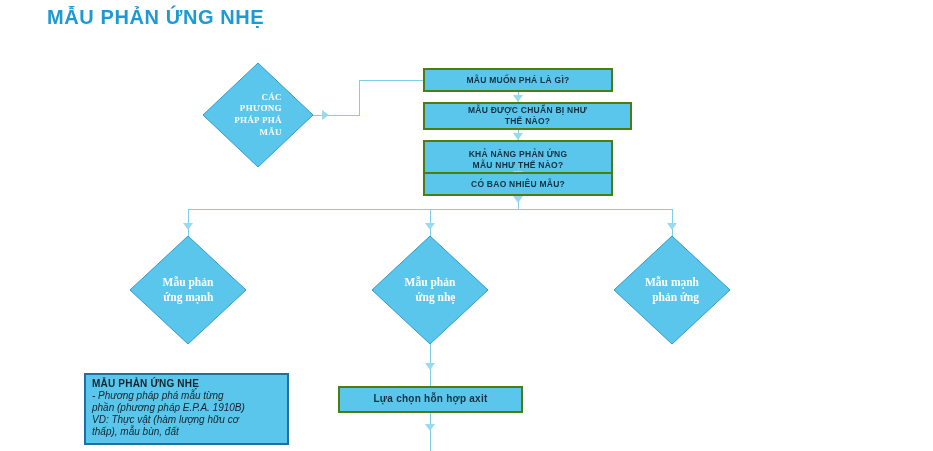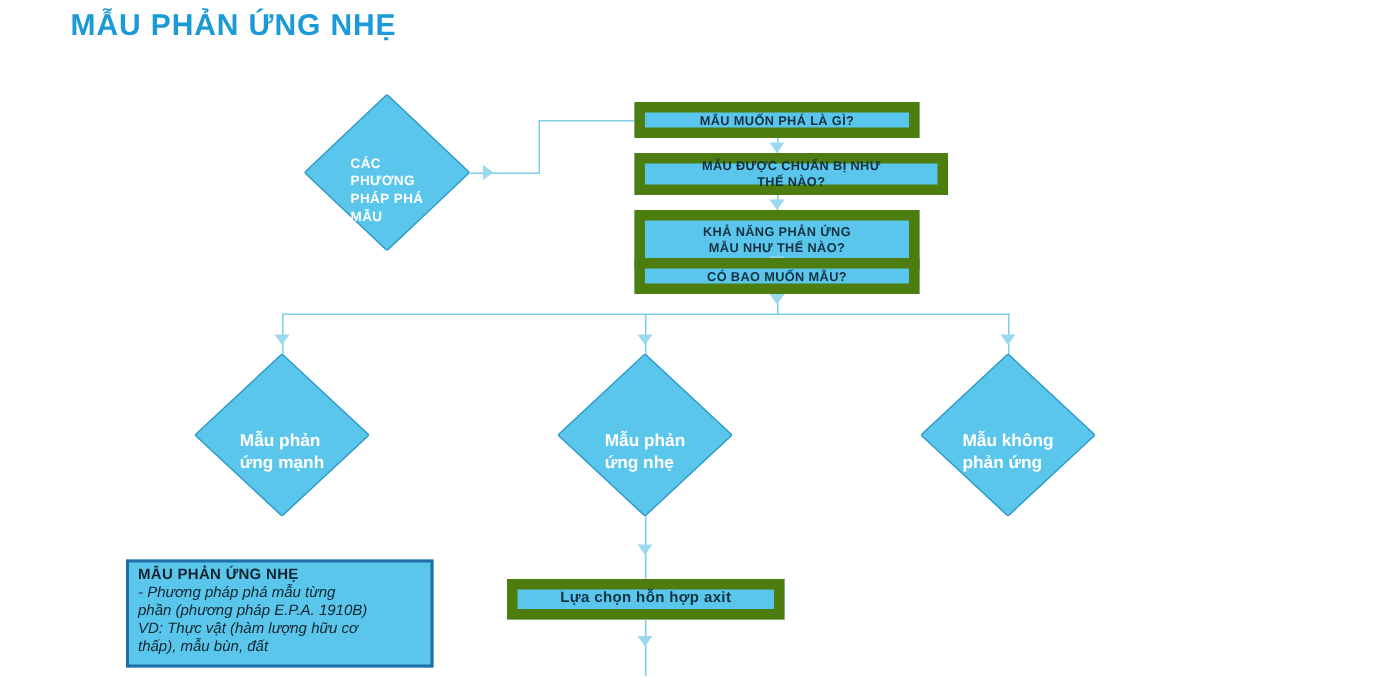--- a/index.html
+++ b/index.html
@@ -29,21 +29,21 @@
     letter-spacing: 0.6px;
     color: #1C9AD6;
     white-space: nowrap;
   }
 
   
   .proc-box {
     position: absolute;
     box-sizing: border-box;
     background: #5BC6EC;
-    border: 7px solid #4d7c0f;
+    border: 2px solid #4d7c0f;
     color: #12303f;
     font-size: 8.5px;
     font-weight: bold;
     letter-spacing: 0.25px;
     display: flex;
     align-items: center;
     justify-content: center;
     text-align: center;
     line-height: 1.25;
     padding: 2px 4px;
@@ -56,31 +56,32 @@
   .diamond-shape {
     position: absolute;
     left: 0;
     top: 0;
     width: 100%;
     height: 100%;
   }
   .diamond-label {
     position: absolute;
     left: 0;
-    top: 12px;
+    top: 0;
     width: 100%;
     height: 100%;
     display: flex;
     align-items: center;
     justify-content: center;
-    text-align: left;
+    text-align: right;
     color: #ffffff;
     line-height: 1.3;
     pointer-events: none;
     white-space: pre-line;
+    font-family: Liberation Serif, serif;
   }
   .diamond-root .diamond-label {
     font-size: 9px;
     font-weight: bold;
     letter-spacing: 0.3px;
   }
   .diamond-leaf .diamond-label {
     font-size: 11.5px;
     font-weight: bold;
   }
@@ -181,21 +182,21 @@
 
   <div class="proc-box" style="left:423px; top:140px; width:190px; height:40px; white-space:pre-line;">
     <span>KHẢ NĂNG PHẢN ỨNG
 MẪU NHƯ THẾ NÀO?</span>
   </div>
 
   <div class="edge-v" style="left:518px; top:168px; height:10px;"></div>
   <div class="arrow-down" style="left:513px; top:171px;"></div>
 
   <div class="proc-box" style="left:423px; top:172px; width:190px; height:24px;">
-    <span>CÓ BAO MUỐN MẪU?</span>
+    <span>CÓ BAO NHIÊU MẪU?</span>
   </div>
 
   <div class="edge-v" style="left:518px; top:196px; height:14px;"></div>
   <div class="arrow-down" style="left:513px; top:196px;"></div>
 
   <div class="edge-h" style="left:188px; top:209px; width:485px;"></div>
 
   <div class="edge-v" style="left:188px; top:209px; height:28px;"></div>
   <div class="arrow-down" style="left:183px; top:223px;"></div>
 
@@ -218,21 +219,21 @@
       <polygon points="58,0 116,54 58,108 0,54" fill="#5BC6EC" stroke="#2E9BCB" stroke-width="1"></polygon>
     </svg>
     <div class="diamond-label">Mẫu phản
 ứng nhẹ</div>
   </div>
 
   <div class="diamond-wrap diamond-leaf" style="left:614px; top:236px; width:116px; height:108px;">
     <svg class="diamond-shape" viewBox="0 0 116 108" preserveAspectRatio="none">
       <polygon points="58,0 116,54 58,108 0,54" fill="#5BC6EC" stroke="#2E9BCB" stroke-width="1"></polygon>
     </svg>
-    <div class="diamond-label">Mẫu không
+    <div class="diamond-label">Mẫu mạnh
 phản ứng</div>
   </div>
 
   <div class="edge-v" style="left:430px; top:344px; height:42px;"></div>
   <div class="arrow-down" style="left:425px; top:363px;"></div>
 
   <div class="proc-box" style="left:338px; top:386px; width:185px; height:27px; font-size:10px;">
     <span>Lựa chọn hỗn hợp axit</span>
   </div>
 

